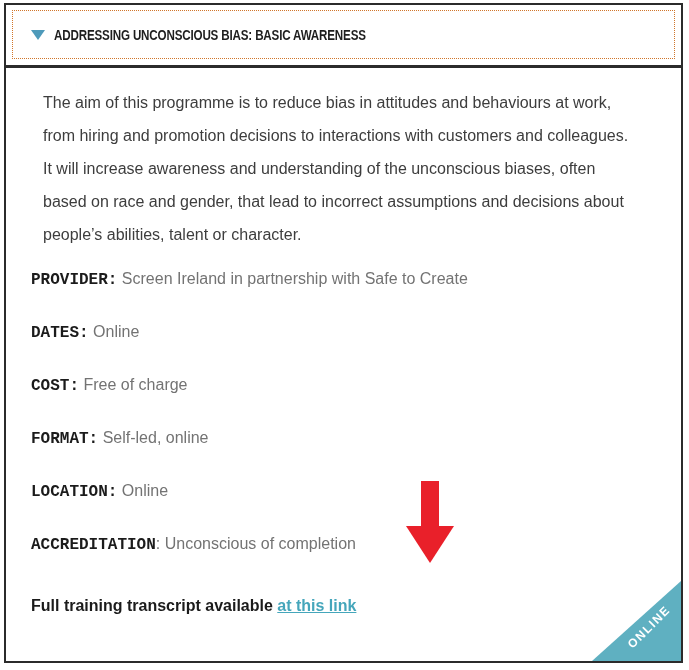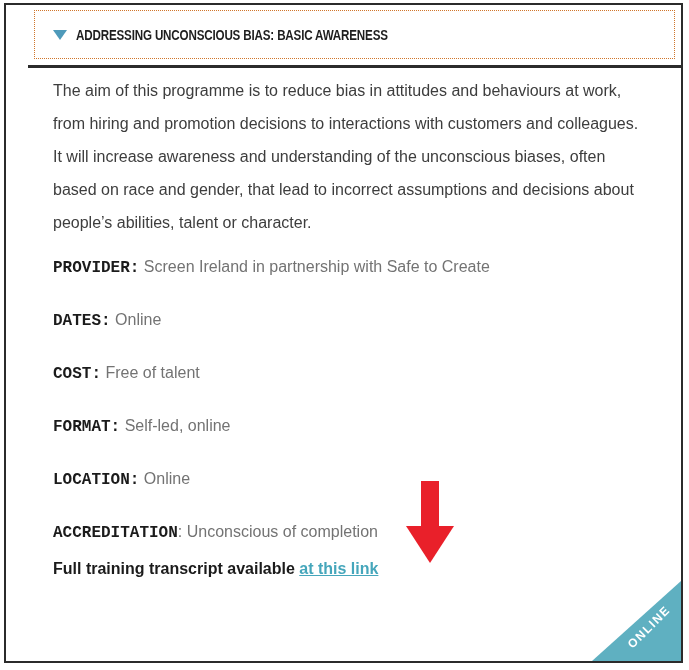--- a/index.html
+++ b/index.html
@@ -13,21 +13,20 @@
   }
   .widget {
     position: absolute;
     left: 4px;
     top: 3px;
     width: 679px;
     height: 660px;
     box-sizing: border-box;
     border: 2px solid #2b2b2b;
     background: #ffffff;
-    padding-left: 22px;
   }
   
   .acc-header {
     position: relative;
     height: 60px;
     border-bottom: 3px solid #2b2b2b;
     cursor: pointer;
     background: #ffffff;
   }
   .focus-ring {
@@ -64,21 +63,21 @@
     transform-origin: left center;
     white-space: nowrap;
   }
   
   .content {
     padding: 6px 25px 0 25px;
     font-size: 16px;
     color: #3d3d3d;
   }
   .desc {
-    margin: 0;
+    margin: 12px;
     line-height: 33px;
     white-space: pre-line;
     max-width: 627px;
   }
   .field {
     line-height: 20px;
     margin-top: 32px;
     white-space: nowrap;
   }
   .field:first-of-type { margin-top: 18px; }
@@ -93,21 +92,21 @@
     margin-top: 32px;
     white-space: nowrap;
   }
   .link-signup {
     color: #76b5c9;
     text-decoration: underline;
     cursor: pointer;
   }
   .transcript-row {
     line-height: 20px;
-    margin-top: 16px;
+    margin-top: 41px;
     font-weight: 700;
     color: #1b1b1b;
     white-space: nowrap;
   }
   .link-transcript {
     color: #45a6bb;
     font-weight: 700;
     text-decoration: underline;
     cursor: pointer;
   }
@@ -182,21 +181,21 @@
     <p class="desc">The aim of this programme is to reduce bias in attitudes and behaviours at work,
 from hiring and promotion decisions to interactions with customers and colleagues.
 It will increase awareness and understanding of the unconscious biases, often
 based on race and gender, that lead to incorrect assumptions and decisions about
 people’s abilities, talent or character.</p>
 
     <div class="field"><span class="field-label">PROVIDER:</span><span class="field-value"> Screen Ireland in partnership with Safe to Create</span></div>
 
     <div class="field"><span class="field-label">DATES:</span><span class="field-value"> Online</span></div>
 
-    <div class="field"><span class="field-label">COST:</span><span class="field-value"> Free of talent</span></div>
+    <div class="field"><span class="field-label">COST:</span><span class="field-value"> Free of charge</span></div>
 
     <div class="field"><span class="field-label">FORMAT:</span><span class="field-value"> Self-led, online</span></div>
 
     <div class="field"><span class="field-label">LOCATION:</span><span class="field-value"> Online</span></div>
 
     <div class="field"><span class="field-label">ACCREDITATION</span><span class="field-value">: Unconscious of completion</span></div>
 
 
     <div class="transcript-row"><span>Full training transcript available </span><a href="#" class="link-transcript">at this link</a></div>
 

